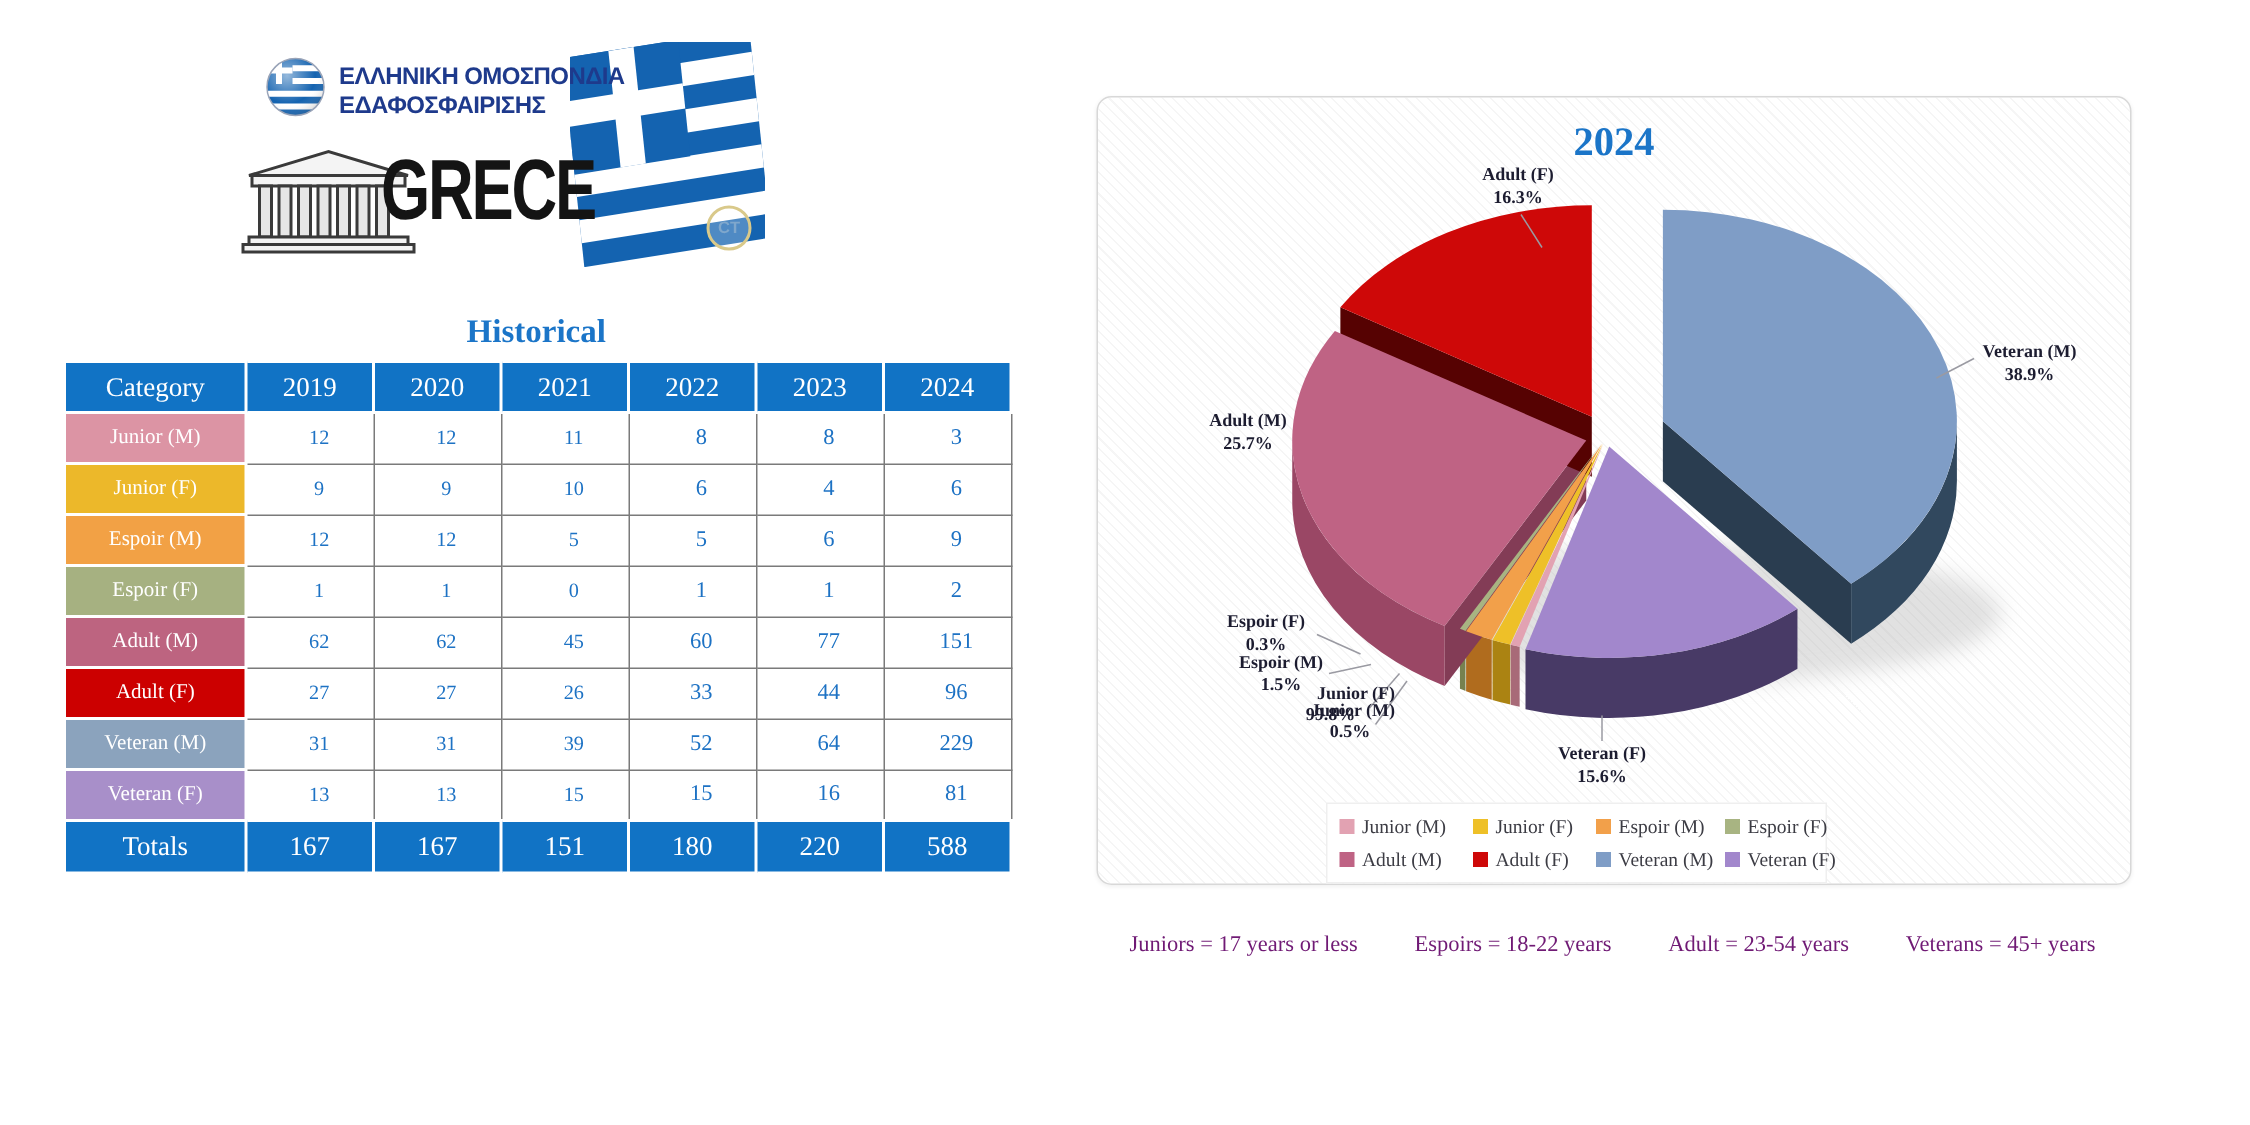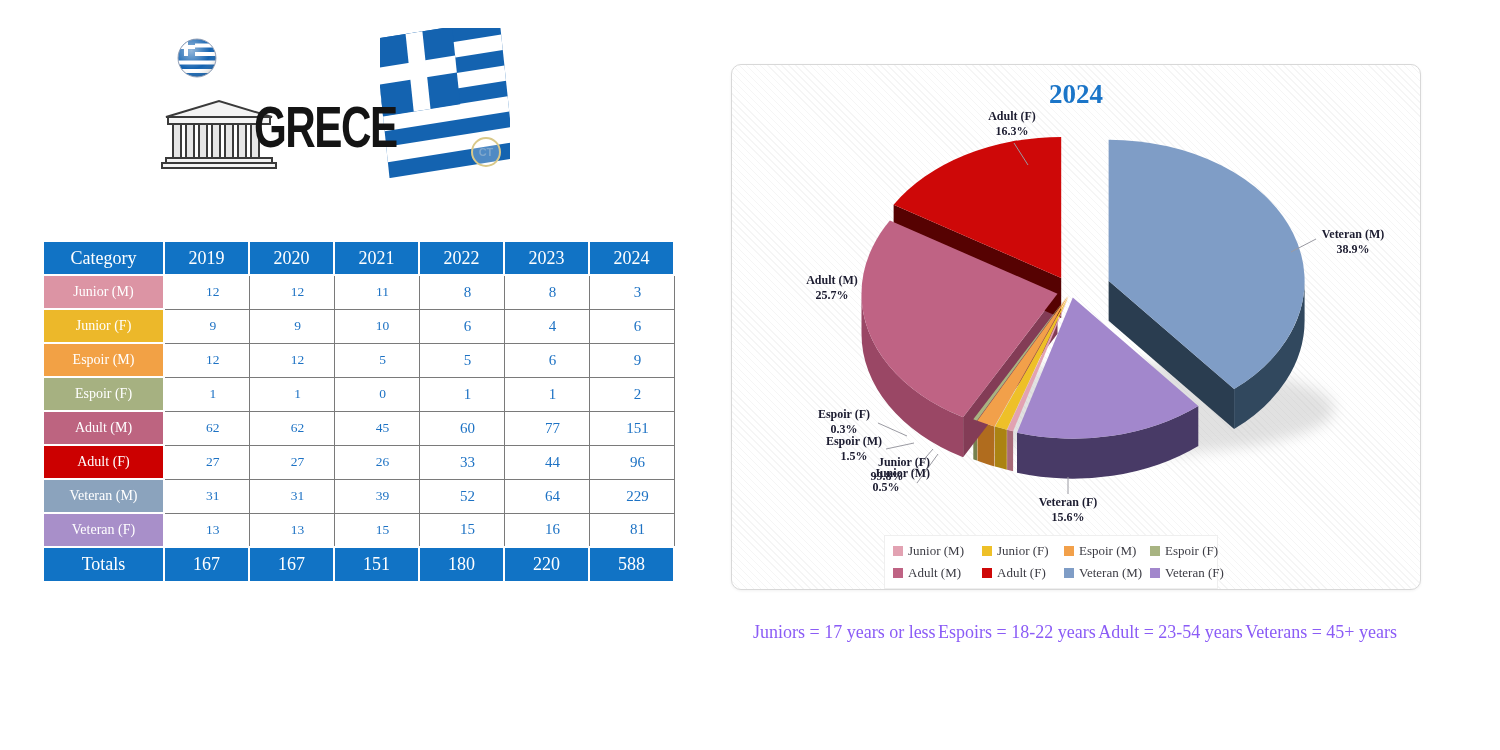--- a/index.html
+++ b/index.html
@@ -54,21 +54,21 @@
        font-weight:bold;font-size:12px;line-height:14px;color:#1c1c30;}
   .legend{position:absolute;left:152px;top:470px;width:318px;background:#ffffff;
        border:1px solid #efefef;padding:7px 6px 7px 8px;display:grid;
        grid-template-columns:89px 82px 86px 94px;row-gap:6px;}
   .legend-item{display:flex;align-items:center;font-size:13px;color:#3c3c44;white-space:nowrap;}
   .legend-swatch{display:inline-block;width:10px;height:10px;margin-right:5px;flex:0 0 10px;}
 
   
   .defs{position:absolute;left:731px;top:622px;width:688px;display:flex;
         justify-content:space-between;padding:0 22px;box-sizing:border-box;}
-  .def-item{color:#8b5cf6;font-size:18px;white-space:nowrap;}
+  .def-item{color:#701a75;font-size:15px;white-space:nowrap;}
 </style>
 </head>
 <body>
 
 <div class="page">
 
   <div class="logo">
     <svg class="big-flag" width="130" height="150" viewBox="0 0 130 150">
       <g transform="rotate(-6 65 75) skewY(-3)">
         <rect x="2" y="4" width="126" height="140" fill="#1463b0"></rect>
@@ -102,20 +102,24 @@
           <rect x="0" y="22.5" width="40" height="4"></rect>
           <rect x="0" y="31" width="40" height="4"></rect>
         </g>
         <rect x="0" y="0" width="18" height="18" fill="#1463b0"></rect>
         <rect x="0" y="7" width="18" height="4" fill="#ffffff"></rect>
         <rect x="7" y="0" width="4" height="18" fill="#ffffff"></rect>
         <circle cx="20" cy="20" r="19" fill="url(#ballshine)"></circle>
       </g>
       <circle cx="20" cy="20" r="19" fill="none" stroke="#9aa4b8" stroke-width="1"></circle>
     </svg>
+    <div class="fed-text">
+      <div>ΕΛΛΗΝΙΚΗ ΟΜΟΣΠΟΝΔΙΑ</div>
+      <div>ΕΔΑΦΟΣΦΑΙΡΙΣΗΣ</div>
+    </div>
     <svg class="parthenon" width="118" height="78" viewBox="0 0 118 78">
       <g stroke="#3a3a3a" stroke-width="2" fill="#f4f4f4">
         <polygon points="6,22 59,6 112,22"></polygon>
         <rect x="8" y="22" width="102" height="7"></rect>
         <g fill="#e6e6e6">
           <rect x="13" y="29" width="8" height="34"></rect>
             <rect x="26" y="29" width="8" height="34"></rect>
           <rect x="39" y="29" width="8" height="34"></rect>
             <rect x="52" y="29" width="8" height="34"></rect>
           <rect x="65" y="29" width="8" height="34"></rect>
@@ -123,20 +127,21 @@
           <rect x="91" y="29" width="8" height="34"></rect>
         </g>
         <rect x="6" y="63" width="106" height="5"></rect>
         <rect x="2" y="68" width="114" height="5"></rect>
       </g>
     </svg>
     <div class="grece">GRECE</div>
     <div class="ct-mark">CT</div>
   </div>
 
+  <div class="hist-title">Historical</div>
   <table class="hist" id="hist-table">
       <colgroup>
         <col style="width:121px">
         <col style="width:85px">
         <col style="width:85px">
         <col style="width:85px">
         <col style="width:85px">
         <col style="width:85px">
         <col style="width:85px">
       </colgroup>
@@ -283,21 +288,21 @@
         <div class="pie-label" style="left:621px;top:177px">38.9%</div>
         <div class="pie-label" style="left:100px;top:208px">Adult (M)</div>
         <div class="pie-label" style="left:100px;top:223px">25.7%</div>
         <div class="pie-label" style="left:112px;top:342px">Espoir (F)</div>
         <div class="pie-label" style="left:112px;top:357px">0.3%</div>
         <div class="pie-label" style="left:122px;top:369px">Espoir (M)</div>
         <div class="pie-label" style="left:122px;top:384px">1.5%</div>
         <div class="pie-label" style="left:172px;top:390px">Junior (F)</div>
         <div class="pie-label" style="left:155px;top:404px">99.8%</div>
         <div class="pie-label" style="left:170px;top:401px">Junior (M)</div>
-        <div class="pie-label" style="left:154px;top:415px">0.5%</div>
+        <div class="pie-label" style="left:168px;top:415px">0.5%</div>
         <div class="pie-label" style="left:336px;top:430px">Veteran (F)</div>
         <div class="pie-label" style="left:336px;top:445px">15.6%</div>
       </div>
     <div class="legend" id="legend">
         <div class="legend-item"><span class="legend-swatch" style="background:#e2a2b2"></span>Junior (M)</div>
         <div class="legend-item"><span class="legend-swatch" style="background:#eec028"></span>Junior (F)</div>
         <div class="legend-item"><span class="legend-swatch" style="background:#f2a04a"></span>Espoir (M)</div>
         <div class="legend-item"><span class="legend-swatch" style="background:#a8b482"></span>Espoir (F)</div>
         <div class="legend-item"><span class="legend-swatch" style="background:#bf6384"></span>Adult (M)</div>
         <div class="legend-item"><span class="legend-swatch" style="background:#ce0808"></span>Adult (F)</div>

